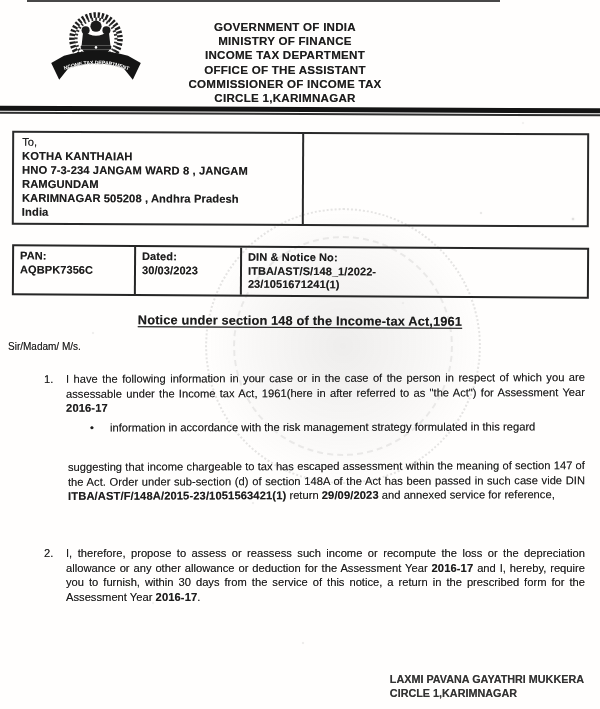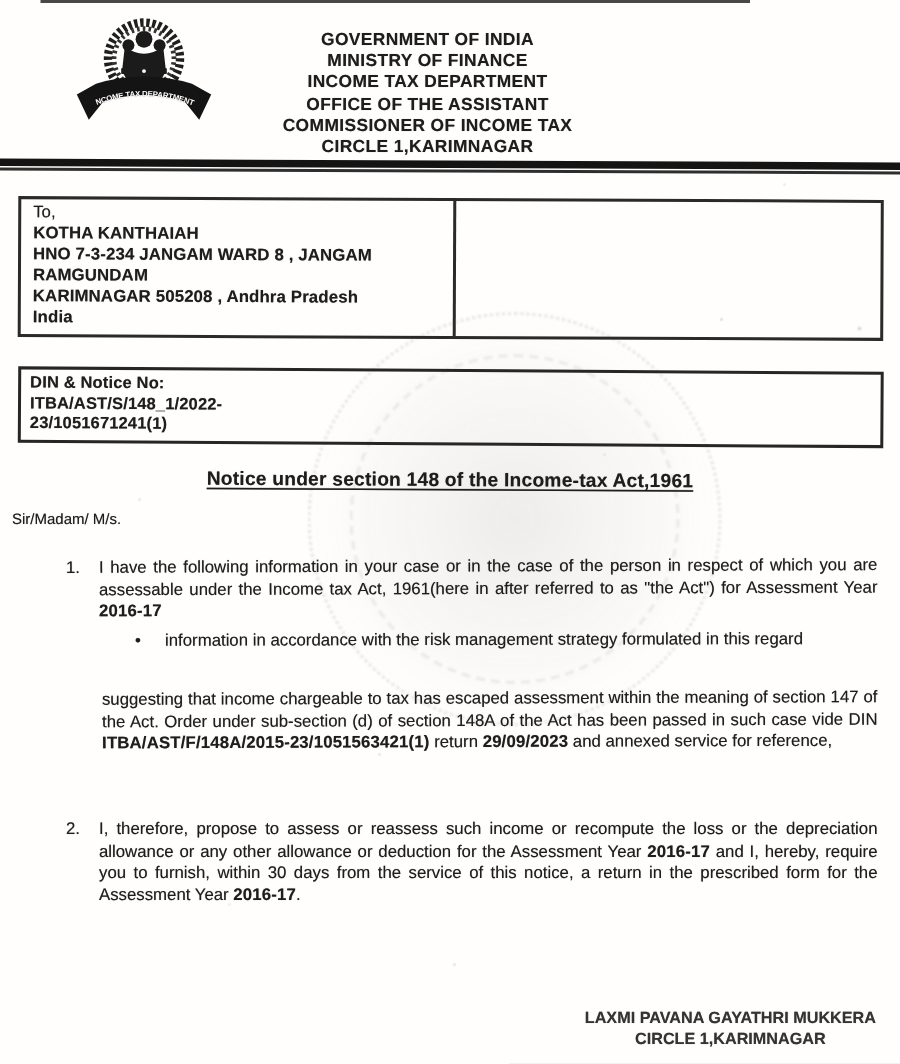--- a/index.html
+++ b/index.html
@@ -71,21 +71,21 @@
   .num{width:15px;flex:none;padding-right:7px;}
   .ptext{flex:1;text-align:justify;}
   .item-1{top:371px;transform:rotate(-.2deg);}
   .bullet-row{position:absolute;top:421px;left:90px;display:flex;font-size:11.2px;transform:rotate(-.15deg);}
   .bullet-marker{width:20px;flex:none;}
   .para-suggesting{position:absolute;top:459px;left:68px;width:517px;font-size:11.2px;line-height:14.6px;text-align:justify;transform:rotate(-.2deg);}
   .item-2{top:546px;}
   b{letter-spacing:.1px;}
   
   .signature{
-    position:absolute;top:673px;right:16px;text-align:center;
+    position:absolute;top:673px;right:16px;text-align:left;
     font-size:10.8px;font-weight:bold;line-height:13.6px;color:#333;
   }
 </style>
 </head>
 <body>
 
 <div class="page">
 
   <div class="scan-top"></div>
   <div class="watermark"></div>
@@ -136,20 +136,28 @@
       <div class="addr-to">To,</div>
       <div class="addr-line">KOTHA KANTHAIAH</div>
       <div class="addr-line">HNO 7-3-234 JANGAM WARD 8 , JANGAM RAMGUNDAM</div>
       <div class="addr-line">KARIMNAGAR 505208 , Andhra Pradesh</div>
       <div class="addr-line">India</div>
     </div>
     <div class="address-right"></div>
   </div>
 
   <div class="info-table">
+    <div class="cell cell-1">
+      <span class="label">PAN:</span>
+      <span class="value">AQBPK7356C</span>
+    </div>
+    <div class="cell cell-3">
+      <span class="label">Dated:</span>
+      <span class="value">30/03/2023</span>
+    </div>
     <div class="cell cell-4">
       <span class="label">DIN &amp; Notice No:</span>
       <span class="value">ITBA/AST/S/148_1/2022-23/1051671241(1)</span>
     </div>
   </div>
 
   <div class="notice-title">
     <span>Notice under section 148 of the Income-tax Act,1961</span>
   </div>
 

